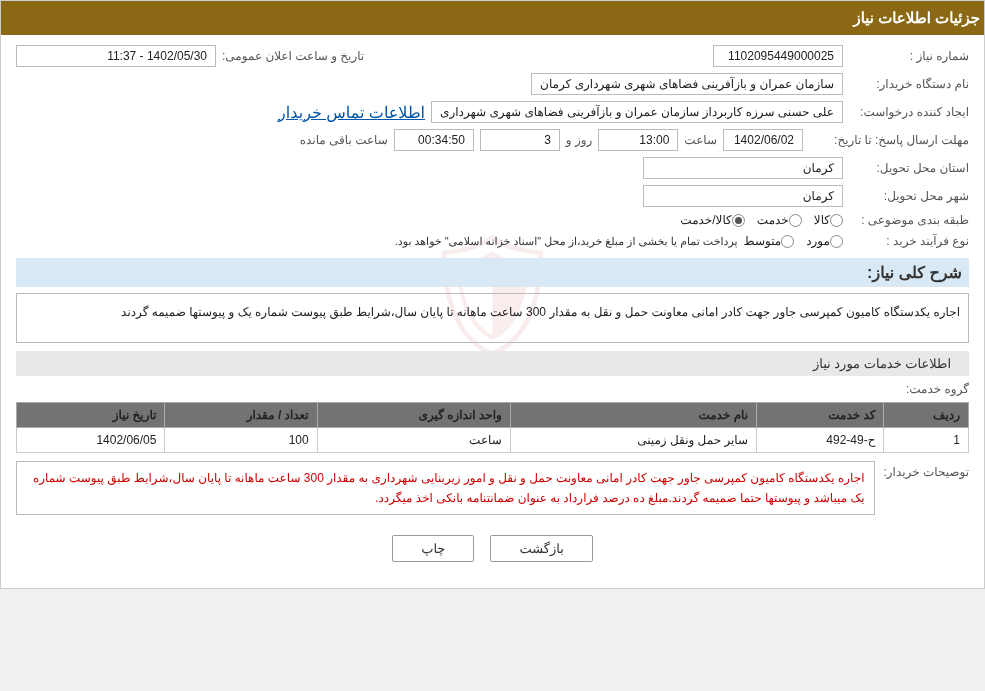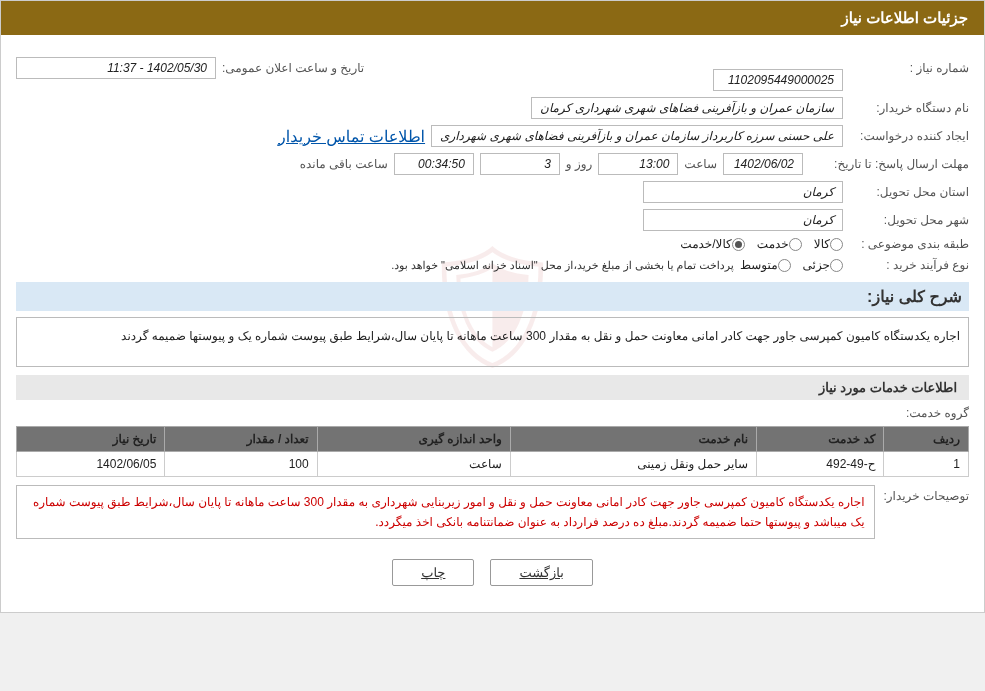--- a/index.html
+++ b/index.html
@@ -13,21 +13,21 @@
     .page-container {
       max-width: 985px;
       margin: 0 auto;
       background: #fff;
       border: 1px solid #ccc;
     }
     .header {
       background: #8B6914;
       color: #fff;
       text-align: right;
-      padding: 8px 16px;
+      padding: 8px 4px;
       font-size: 15px;
       font-weight: bold;
     }
     .content {
       padding: 10px 15px;
     }
     .form-row {
       display: flex;
       align-items: center;
       margin-bottom: 6px;
@@ -41,25 +41,24 @@
       text-align: right;
       font-size: 12px;
     }
     .form-value {
       border: 1px solid #bbb;
       background: #fff;
       padding: 3px 8px;
       min-height: 22px;
       font-size: 12px;
       direction: rtl;
-      font-style: italic;
     }
     .form-value.wide { min-width: 300px; }
     .form-value.medium { min-width: 200px; }
-    .form-value.small { min-width: 130px; margin-top: 24px; }
+    .form-value.small { min-width: 130px; }
     .form-value.xsmall { min-width: 80px; }
     .link-text { color: #0055aa; cursor: pointer; text-decoration: underline; font-size: 16px; }
     .date-row {
       display: flex;
       align-items: center;
       gap: 6px;
       margin-bottom: 6px;
     }
     .date-row .form-label { min-width: 160px; }
     .radio-group {
@@ -109,23 +108,23 @@
       color: #333;
       font-weight: bold;
       font-size: 16px;
       padding: 5px 7px;
       margin: 8px 0 6px 0;
       text-align: right;
     }
     .info-header {
       background: #e8e8e8;
       color: #333;
-      font-weight: bold;
+      font-weight: normal;
       font-size: 13px;
-      padding: 5px 12px;
+      padding: 5px 18px;
       margin: 8px 0 6px 0;
       text-align: right;
     }
     table.services-table {
       width: 100%;
       border-collapse: collapse;
       font-size: 12px;
       margin-bottom: 8px;
     }
     table.services-table th {
@@ -169,21 +168,20 @@
       gap: 16px;
       padding: 12px 0 16px 0;
     }
     .btn {
       padding: 5px 28px;
       font-size: 13px;
       border: 1px solid #999;
       cursor: pointer;
       border-radius: 2px;
       font-family: Tahoma, Arial, sans-serif;
-      text-decoration: underline;
     }
     .btn-print {
       background: #fff;
       color: #333;
     }
     .btn-back {
       background: #fff;
       color: #333;
     }
     .watermark {
@@ -276,21 +274,21 @@
             <span>کالا/خدمت</span>
           </div>
         </div>
       </div>
 
       <div class="form-row">
         <span class="form-label">نوع فرآیند خرید :</span>
         <div class="radio-group">
           <div class="radio-item">
             <span class="radio-circle"></span>
-            <span>جزئی</span>
+            <span>مورد</span>
           </div>
           <div class="radio-item">
             <span class="radio-circle"></span>
             <span>متوسط</span>
           </div>
         </div>
         <span class="process-note">پرداخت تمام یا بخشی از مبلغ خرید،از محل "اسناد خزانه اسلامی" خواهد بود.</span>
       </div>
 
       <div class="section-header">شرح کلی نیاز:</div>

